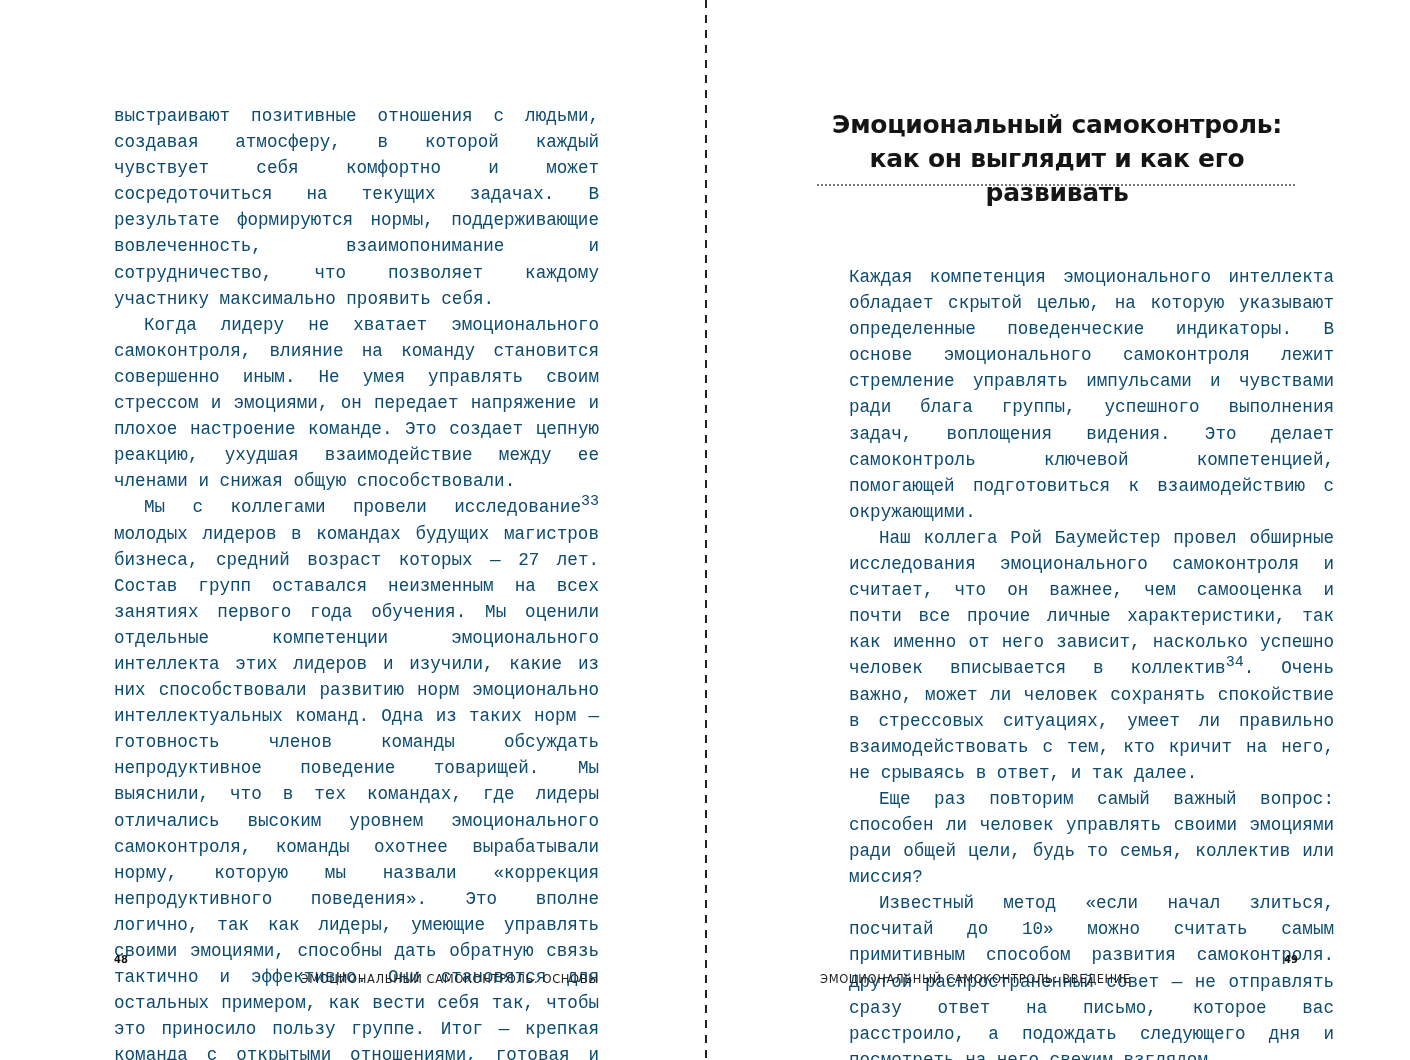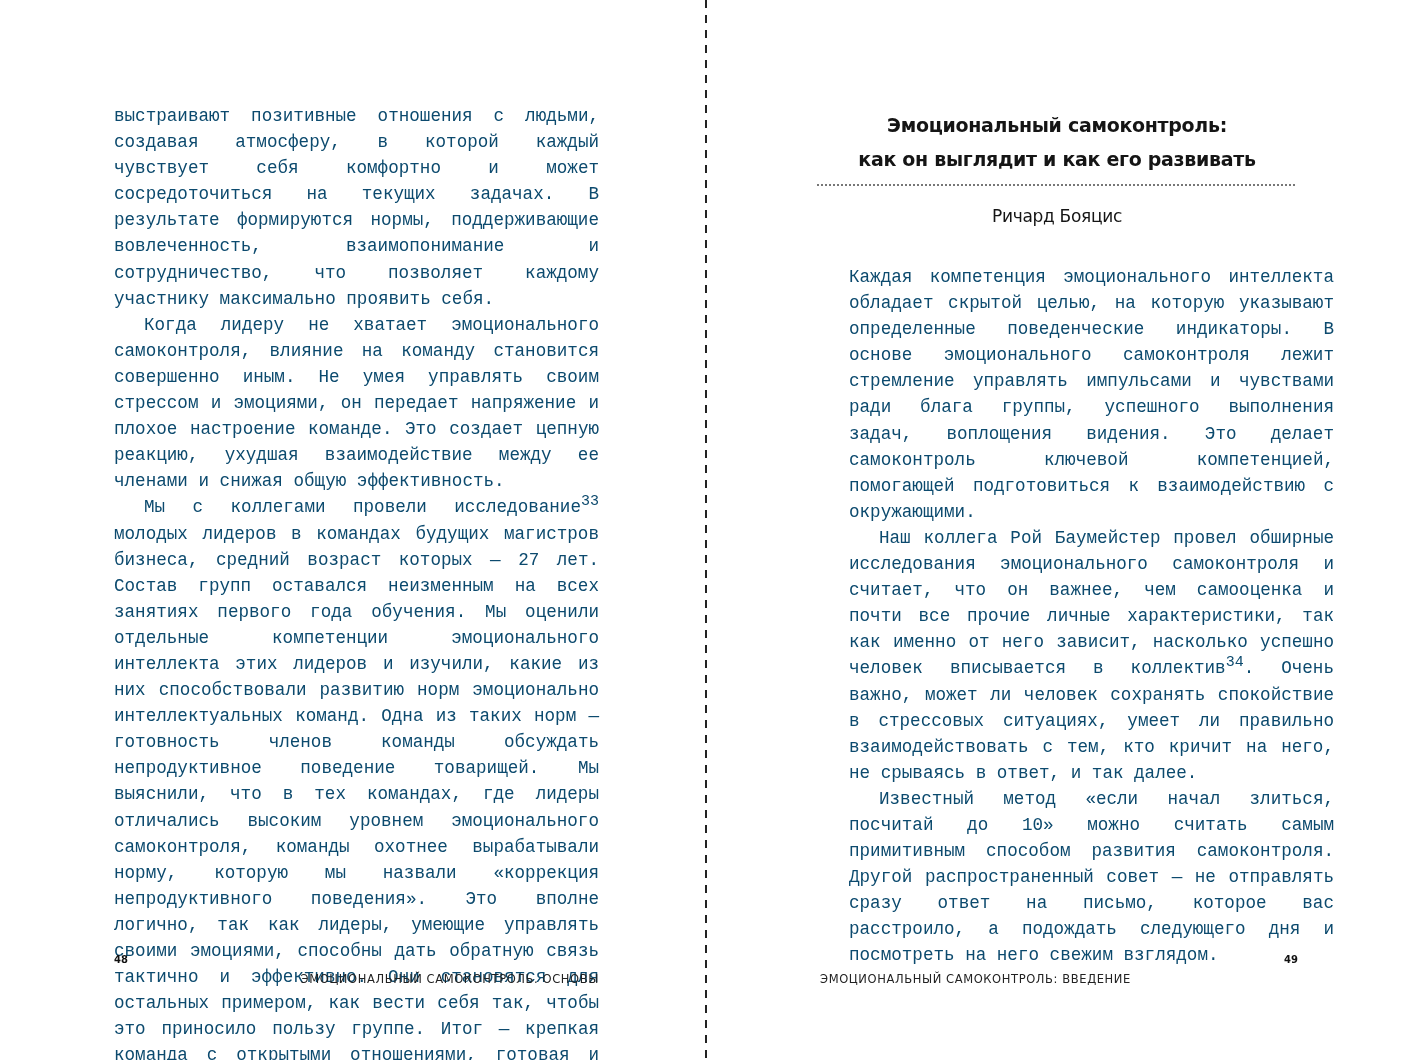--- a/index.html
+++ b/index.html
@@ -21,21 +21,21 @@
     margin: 0;
   }
   .body-text p { margin: 0; text-indent: 0; }
   .body-text p.indent { text-indent: 30px; }
   .left-text { left: 114px; top: 103px; width: 485px; }
   .right-text { left: 106px; top: 264px; width: 485px; margin-left: 36px; }
   sup { font-size: 15px; line-height: 0; vertical-align: 7px; }
   .chapter-title {
     position: absolute; left: 100px; top: 108px; width: 500px;
     font-family: "DejaVu Sans", "Liberation Sans", sans-serif;
-    font-weight: bold; font-size: 19px; line-height: 34px; text-align: center;
+    font-weight: bold; font-size: 25px; line-height: 34px; text-align: center;
     color: #151515; letter-spacing: -0.3px;
   }
   .title-rule {
     position: absolute; left: 110px; top: 184px; width: 478px; height: 0;
     border-top: 2px dotted #777;
   }
   .author {
     position: absolute; left: 100px; top: 206px; width: 500px;
     font-family: "DejaVu Sans", "Liberation Sans", sans-serif;
     font-size: 17px; text-align: center; color: #151515; letter-spacing: -0.3px;
@@ -56,36 +56,36 @@
   .left-running { right: 107px; text-align: right; }
   .right-running { left: 106px; }
   .right-num { right: 112px; text-align: right; }
 </style>
 </head>
 <body>
 
 <div class="page page-left">
   <div class="body-text left-text" lang="ru" style="hyphens:auto;">
     <p>выстраивают позитивные отношения с людьми, создавая атмосферу, в которой каждый чувствует себя комфортно и может сосредоточиться на текущих задачах. В результате формируются нормы, поддерживающие вовлеченность, взаимопонимание и сотрудничество, что позволяет каждому участнику максимально проявить себя.</p>
-    <p class="indent">Когда лидеру не хватает эмоционального самоконтроля, влияние на команду становится совершенно иным. Не умея управлять своим стрессом и эмоциями, он передает напряжение и плохое настроение команде. Это создает цепную реакцию, ухудшая взаимодействие между ее членами и снижая общую эффективность.</p>
+    <p class="indent">Когда лидеру не хватает эмоционального самоконтроля, влияние на команду становится совершенно иным. Не умея управлять своим стрессом и эмоциями, он передает напряжение и плохое настроение команде. Это создает цепную реакцию, ухудшая взаимодействие между ее членами и снижая общую способствовали.</p>
     <p class="indent"><span>Мы с коллегами провели исследование</span><sup>33</sup><span> молодых лидеров в командах будущих магистров бизнеса, средний возраст которых — 27 лет. Состав групп оставался неизменным на всех занятиях первого года обучения. Мы оценили отдельные компетенции эмоционального интеллекта этих лидеров и изучили, какие из них способствовали развитию норм эмоционально интеллектуальных команд. Одна из таких норм — готовность членов команды обсуждать непродуктивное поведение товарищей. Мы выяснили, что в тех командах, где лидеры отличались высоким уровнем эмоционального самоконтроля, команды охотнее вырабатывали норму, которую мы назвали «коррекция непродуктивного поведения». Это вполне логично, так как лидеры, умеющие управлять своими эмоциями, способны дать обратную связь тактично и эффективно. Они становятся для остальных примером, как вести себя так, чтобы это приносило пользу группе. Итог — крепкая команда с открытыми отношениями, готовая и способная корректировать свой путь для достижения наилучших решений. Это способствует развитию психологической безопасности и эффективности в коллективе.</span></p>
   </div>
   <div class="page-num left-num">48</div>
   <div class="footer left-running">ЭМОЦИОНАЛЬНЫЙ САМОКОНТРОЛЬ. ОСНОВЫ</div>
 </div>
 
 <div class="divider"></div>
 
 <div class="page page-right">
   <div class="chapter-title">
     <div>Эмоциональный самоконтроль:</div>
     <div>как он выглядит и как его развивать</div>
   </div>
   <div class="title-rule"></div>
-  <div class="author">Ричард Бояцис</div>
   <div class="body-text right-text" lang="ru" style="hyphens:auto;">
     <p>Каждая компетенция эмоционального интеллекта обладает скрытой целью, на которую указывают определенные поведенческие индикаторы. В основе эмоционального самоконтроля лежит стремление управлять импульсами и чувствами ради блага группы, успешного выполнения задач, воплощения видения. Это делает самоконтроль ключевой компетенцией, помогающей подготовиться к взаимодействию с окружающими.</p>
     <p class="indent"><span>Наш коллега Рой Баумейстер провел обширные исследования эмоционального самоконтроля и считает, что он важнее, чем самооценка и почти все прочие личные характеристики, так как именно от него зависит, насколько успешно человек вписывается в коллектив</span><sup>34</sup><span>. Очень важно, может ли человек сохранять спокойствие в стрессовых ситуациях, умеет ли правильно взаимодействовать с тем, кто кричит на него, не срываясь в ответ, и так далее.</span></p>
+    <p class="indent">Еще раз повторим самый важный вопрос: способен ли человек управлять своими эмоциями ради общей цели, будь то семья, коллектив или миссия?</p>
     <p class="indent">Известный метод «если начал злиться, посчитай до 10» можно считать самым примитивным способом развития самоконтроля. Другой распространенный совет — не отправлять сразу ответ на письмо, которое вас расстроило, а подождать следующего дня и посмотреть на него свежим взглядом.</p>
   </div>
   <div class="footer right-running">ЭМОЦИОНАЛЬНЫЙ САМОКОНТРОЛЬ: ВВЕДЕНИЕ</div>
   <div class="page-num right-num">49</div>
 </div>
 
 </body></html>

